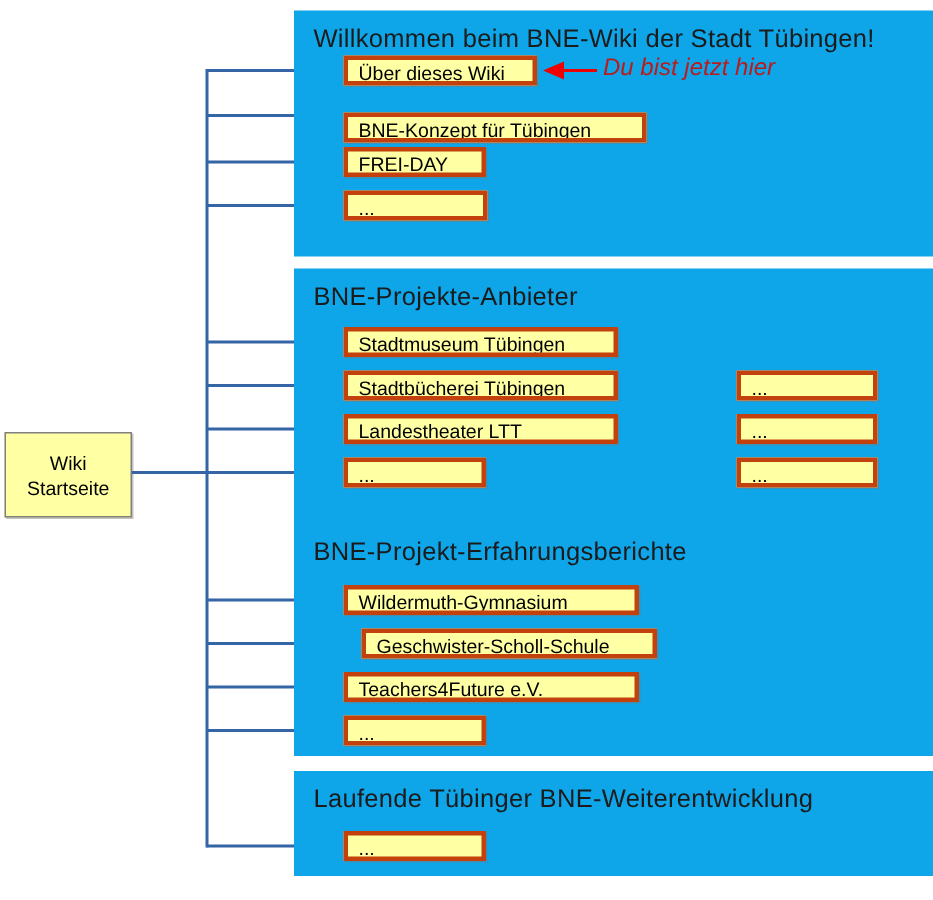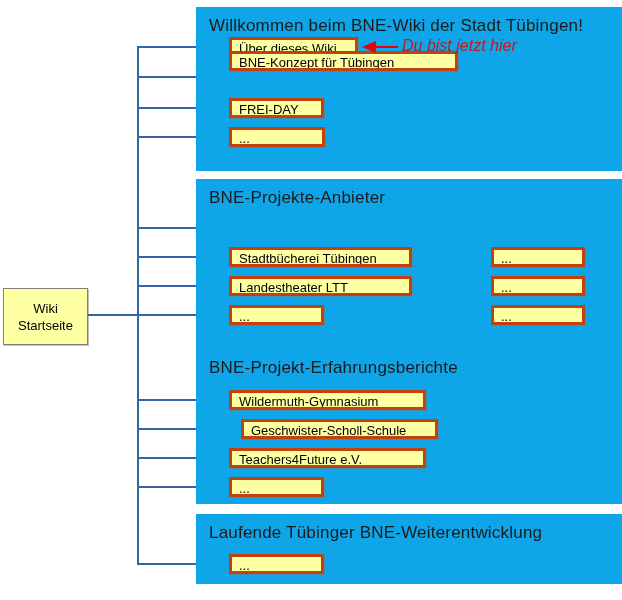--- a/index.html
+++ b/index.html
@@ -94,33 +94,34 @@
   <div class="hline" style="left:453px;top:256px;width:24px;"></div>
   <div class="arrow-right" style="left:477px;top:251px;"></div>
   <div class="hline" style="left:453px;top:285px;width:24px;"></div>
   <div class="arrow-right" style="left:477px;top:280px;"></div>
   <div class="hline" style="left:453px;top:314px;width:24px;"></div>
   <div class="arrow-right" style="left:477px;top:309px;"></div>
 
   <div class="panel" style="top:7px;height:164px;">
     <div class="panel-title">Willkommen beim BNE-Wiki der Stadt Tübingen!</div>
     <div class="node" style="left:33px;top:30px;width:129px;">Über dieses Wiki</div>
-    <div class="node" style="left:33px;top:44px;width:229px;">BNE-Konzept für Tübingen</div>
+    <div class="node" style="left:33px;top:68px;width:202px;">BNE-Konzept für Tübingen</div>
     <div class="node" style="left:33px;top:91px;width:95px;">FREI-DAY</div>
     <div class="node" style="left:33px;top:120px;width:96px;">...</div>
   </div>
 
   <div>
     <div class="red-arrow-head" style="left:362px;top:41px;"></div>
     <div class="red-line" style="left:375px;top:46px;width:23px;"></div>
     <div class="annotation-text" style="left:402px;top:37px;">Du bist jetzt hier</div>
   </div>
 
   <div class="panel" style="top:179px;height:200px;">
     <div class="panel-title">BNE-Projekte-Anbieter</div>
+    <div class="node" style="left:33px;top:39px;width:183px;">Stadtmuseum Tübingen</div>
     <div class="node" style="left:33px;top:68px;width:183px;">Stadtbücherei Tübingen</div>
     <div class="node" style="left:33px;top:97px;width:183px;">Landestheater LTT</div>
     <div class="node" style="left:33px;top:126px;width:95px;">...</div>
     <div class="node" style="left:295px;top:68px;width:94px;">...</div>
     <div class="node" style="left:295px;top:97px;width:94px;">...</div>
     <div class="node" style="left:295px;top:126px;width:94px;">...</div>
   </div>
 
   <div class="panel" style="top:349px;height:155px;">
     <div class="panel-title">BNE-Projekt-Erfahrungsberichte</div>

